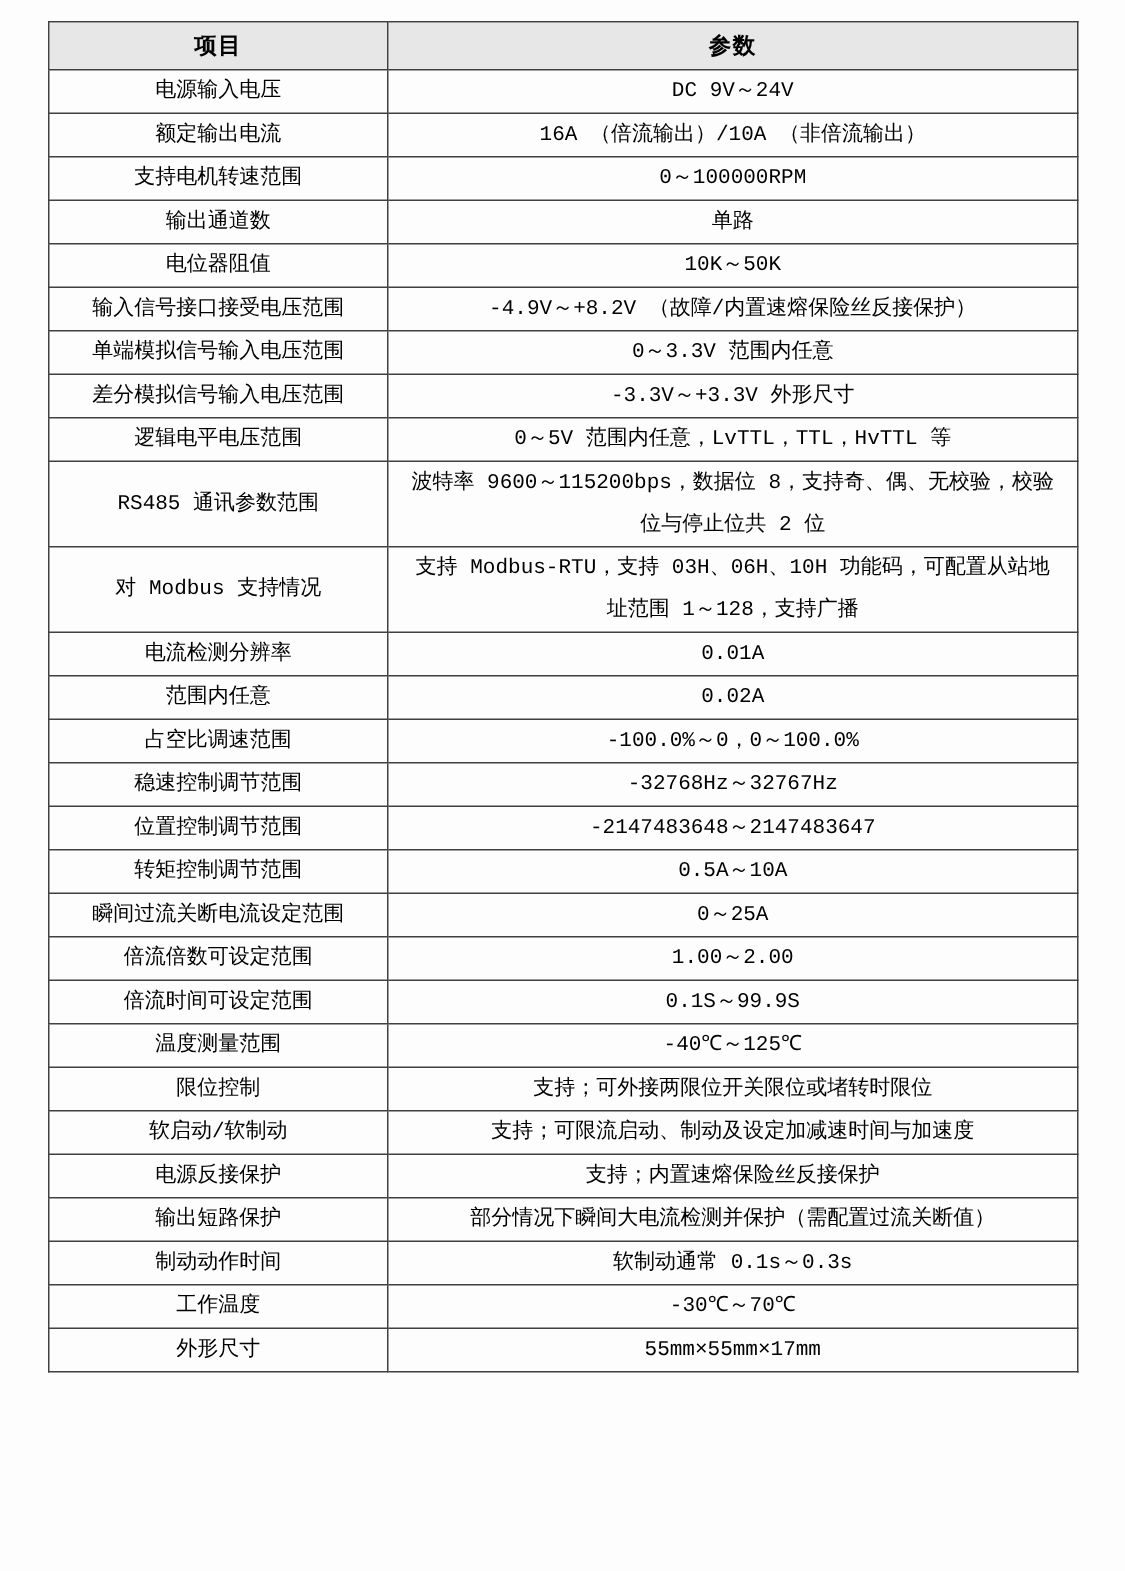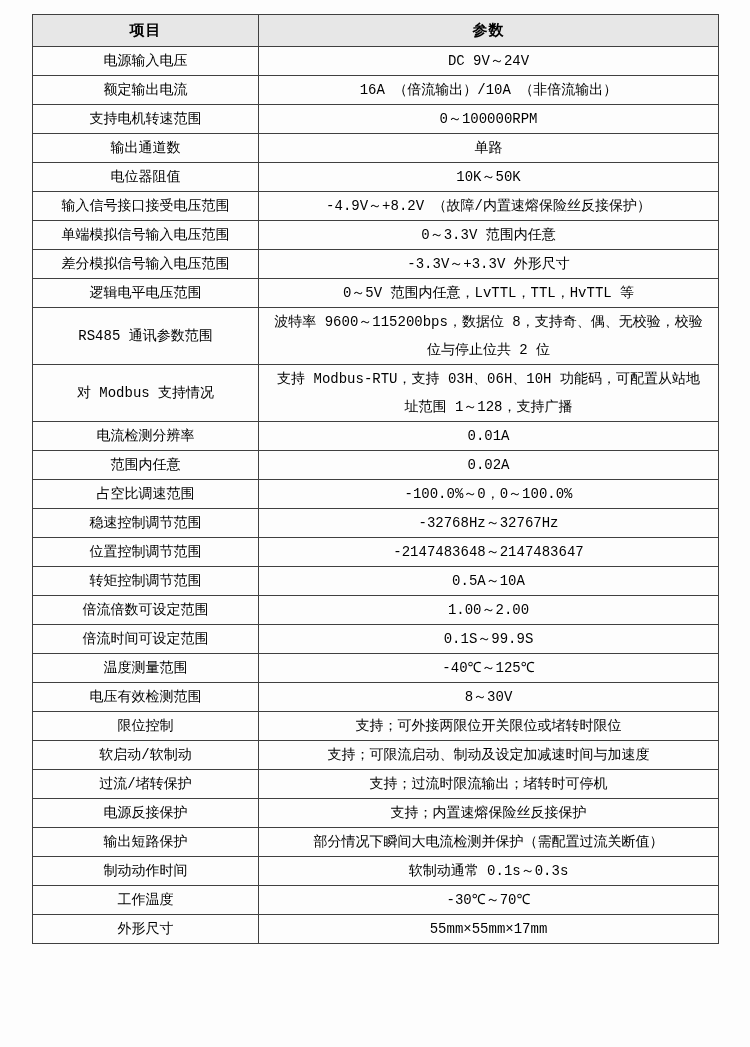--- a/index.html
+++ b/index.html
@@ -130,46 +130,42 @@
   </tr>
         <tr>
     <td>位置控制调节范围</td>
     <td>-2147483648～2147483647</td>
   </tr>
         <tr>
     <td>转矩控制调节范围</td>
     <td>0.5A～10A</td>
   </tr>
         <tr>
+    <td>瞬间过流关断电流设定范围</td>
+    <td>0～25A</td>
+  </tr>
+        <tr>
     <td>倍流倍数可设定范围</td>
     <td>1.00～2.00</td>
   </tr>
         <tr>
     <td>倍流时间可设定范围</td>
     <td>0.1S～99.9S</td>
   </tr>
         <tr>
     <td>温度测量范围</td>
     <td>-40℃～125℃</td>
   </tr>
         <tr>
-    <td>电压有效检测范围</td>
-    <td>8～30V</td>
-  </tr>
-        <tr>
     <td>限位控制</td>
     <td>支持；可外接两限位开关限位或堵转时限位</td>
   </tr>
         <tr>
     <td>软启动/软制动</td>
     <td>支持；可限流启动、制动及设定加减速时间与加速度</td>
-  </tr>
-        <tr>
-    <td>过流/堵转保护</td>
-    <td>支持；过流时限流输出；堵转时可停机</td>
   </tr>
         <tr>
     <td>电源反接保护</td>
     <td>支持；内置速熔保险丝反接保护</td>
   </tr>
         <tr>
     <td>输出短路保护</td>
     <td>部分情况下瞬间大电流检测并保护（需配置过流关断值）</td>
   </tr>
         <tr>

